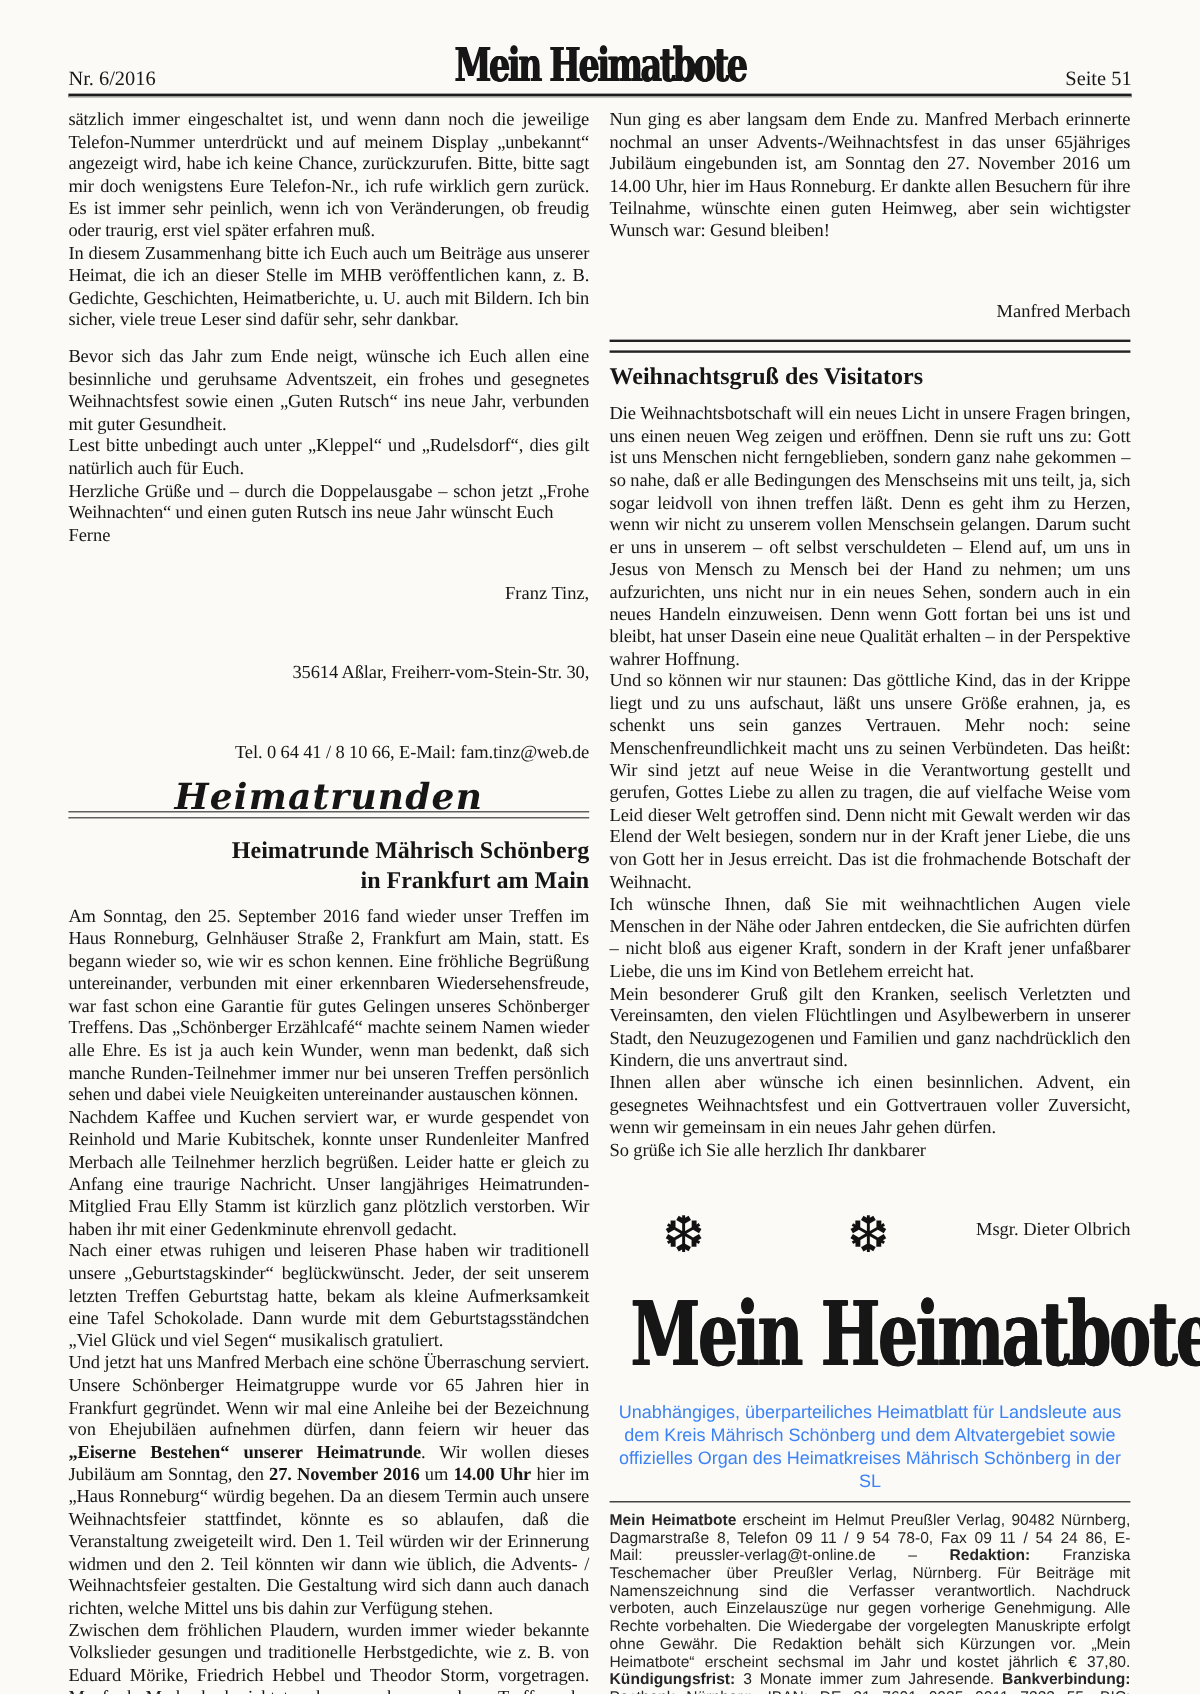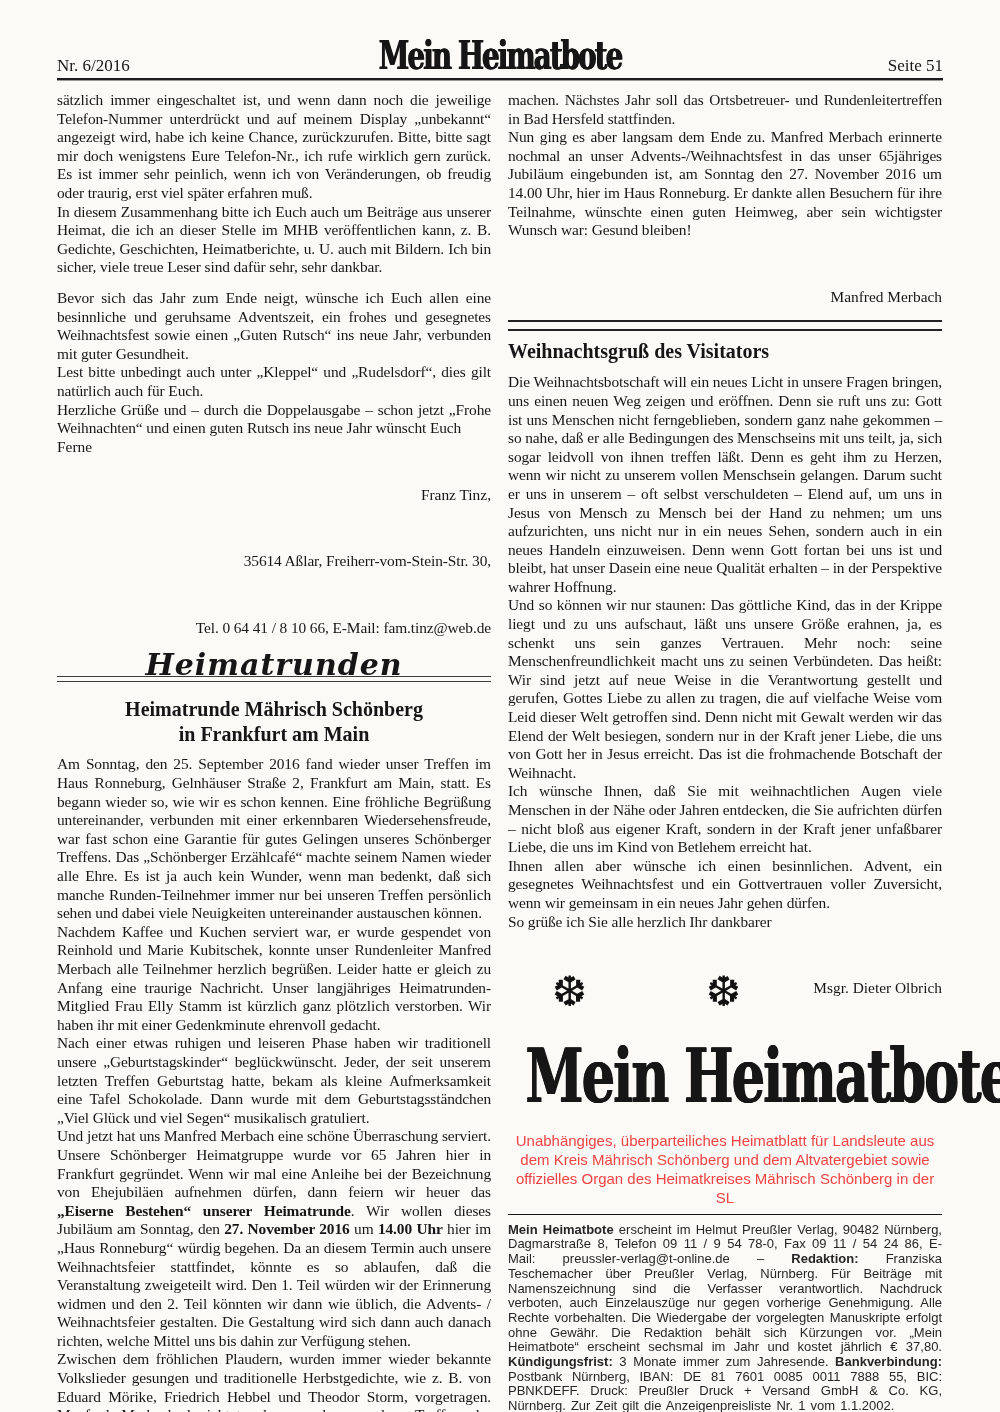--- a/index.html
+++ b/index.html
@@ -32,38 +32,38 @@
   .right{text-align:right;}
   .b{font-weight:bold;}
   .sigrow{display:flex; justify-content:space-between; font-size:15.4px; line-height:18.6px;}
   
   .script-block{position:relative; height:46px; margin-top:6px;}
   .script-line{position:absolute; left:0; right:0; bottom:7px; height:4px;
     border-top:1.5px solid #3a3a3a; border-bottom:1.5px solid #3a3a3a;}
   .script-text{position:relative; text-align:center;
     font-family:"DejaVu Serif", serif; font-style:italic; font-weight:bold;
     font-size:30px; line-height:44px; letter-spacing:1px;}
-  .art-title{font-size:20px; line-height:25px; font-weight:bold; text-align:center;
+  .art-title{font-size:20px; line-height:25px; font-weight:bold; text-align:right;
     margin:8px 0 8px 0;}
   
   .sig-line{font-size:15.4px; line-height:18.6px; margin-bottom:3px;}
   .sec-rule{height:7px; border-top:2px solid #222; border-bottom:2px solid #222;
     margin:14px 0 7px 0;}
   .sec-head{font-size:20px; line-height:26px; font-weight:bold; 
     margin:6px 0 9px 0;}
   
   .logo-block{position:relative; height:118px; margin-top:2px;}
   .snowflake{position:absolute; top:-30px; font-family:"DejaVu Sans", sans-serif;
     font-size:42px; line-height:42px; color:#111;}
   .snowflake.s1{left:44px;}
   .snowflake.s2{left:198px;}
   .logo-text{position:absolute; left:0; right:0; bottom:4px; text-align:center;
     font-size:57px; line-height:60px;}
   .subtitle{font-family:"Liberation Sans", sans-serif; font-size:15px; line-height:19px;
-    text-align:center; color:#ef4444; margin-top:12px;}
+    text-align:center; color:#3b82f6; margin-top:12px;}
   .sub-rule{border-top:1.7px solid #161616; margin:7px 0 8px 0;}
   .imprint{font-family:"Liberation Sans", sans-serif; font-size:13px; line-height:14.7px;
     text-align:justify; color:#262626; word-spacing:1.5px;}
 </style>
 </head>
 <body>
 
 <div class="page">
 
   <div class="hdr">
@@ -95,30 +95,30 @@
     <h2 class="art-title"><span>Heimatrunde Mährisch Schönberg</span><br><span>in Frankfurt am Main</span></h2>
 
     <p class="body">Am Sonntag, den 25. September 2016 fand wieder unser Treffen im Haus Ronneburg, Gelnhäuser Straße 2, Frankfurt am Main, statt. Es begann wieder so, wie wir es schon kennen. Eine fröhliche Begrüßung untereinander, verbunden mit einer erkennbaren Wiedersehensfreude, war fast schon eine Garantie für gutes Gelingen unseres Schönberger Treffens. Das „Schönberger Erzählcafé“ machte seinem Namen wieder alle Ehre. Es ist ja auch kein Wunder, wenn man bedenkt, daß sich manche Runden-Teilnehmer immer nur bei unseren Treffen persönlich sehen und dabei viele Neuigkeiten untereinander austauschen können.</p>
     <p class="body">Nachdem Kaffee und Kuchen serviert war, er wurde gespendet von Reinhold und Marie Kubitschek, konnte unser Rundenleiter Manfred Merbach alle Teilnehmer herzlich begrüßen. Leider hatte er gleich zu Anfang eine traurige Nachricht. Unser langjähriges Heimatrunden-Mitglied Frau Elly Stamm ist kürzlich ganz plötzlich verstorben. Wir haben ihr mit einer Gedenkminute ehrenvoll gedacht.</p>
     <p class="body">Nach einer etwas ruhigen und leiseren Phase haben wir traditionell unsere „Geburtstagskinder“ beglückwünscht. Jeder, der seit unserem letzten Treffen Geburtstag hatte, bekam als kleine Aufmerksamkeit eine Tafel Schokolade. Dann wurde mit dem Geburtstagsständchen „Viel Glück und viel Segen“ musikalisch gratuliert.</p>
     <p class="body"><span>Und jetzt hat uns Manfred Merbach eine schöne Überraschung serviert. Unsere Schönberger Heimatgruppe wurde vor 65 Jahren hier in Frankfurt gegründet. Wenn wir mal eine Anleihe bei der Bezeichnung von Ehejubiläen aufnehmen dürfen, dann feiern wir heuer das </span><span class="b">„Eiserne Bestehen“ unserer Heimatrunde</span><span>. Wir wollen dieses Jubiläum am Sonntag, den </span><span class="b">27. November 2016</span><span> um </span><span class="b">14.00 Uhr</span><span> hier im „Haus Ronneburg“ würdig begehen. Da an diesem Termin auch unsere Weihnachtsfeier stattfindet, könnte es so ablaufen, daß die Veranstaltung zweigeteilt wird. Den 1. Teil würden wir der Erinnerung widmen und den 2. Teil könnten wir dann wie üblich, die Advents- / Weihnachtsfeier gestalten. Die Gestaltung wird sich dann auch danach richten, welche Mittel uns bis dahin zur Verfügung stehen.</span></p>
     <p class="body">Zwischen dem fröhlichen Plaudern, wurden immer wieder bekannte Volkslieder gesungen und traditionelle Herbstgedichte, wie z. B. von Eduard Mörike, Friedrich Hebbel und Theodor Storm, vorgetragen. Manfred Merbach berichtete dann noch von dem Treffen der Ortsbetreuer (Landkreis Mährisch Schönberg) und Rundenleiter, das unter der Leitung des Kreisbetreuers Dr. Karl Röttel stand, der gleichzeitig auch stv. Vorsitzender vom Heimatkreis Mährisch Schönberg e. V., Bad Hersfeld ist. Leider konnte er besorgten Teilnehmern dieses Treffens keine Auskünfte über die Situation bei diesem Verein</p>
   </div>
 
   <div class="col col-right">
-    <p class="body">machen. Nächstes Jahr soll das Ortsbetreuer- und Rundenleitertreffen in Bad Hersfeld stattfinden.</p>
     <p class="body">Nun ging es aber langsam dem Ende zu. Manfred Merbach erinnerte nochmal an unser Advents-/Weihnachtsfest in das unser 65jähriges Jubiläum eingebunden ist, am Sonntag den 27. November 2016 um 14.00 Uhr, hier im Haus Ronneburg. Er dankte allen Besuchern für ihre Teilnahme, wünschte einen guten Heimweg, aber sein wichtigster Wunsch war: Gesund bleiben!</p>
     <p class="sig-line right it">Manfred Merbach</p>
 
     <div class="sec-rule"></div>
     <h2 class="sec-head">Weihnachtsgruß des Visitators</h2>
 
     <p class="body">Die Weihnachtsbotschaft will ein neues Licht in unsere Fragen bringen, uns einen neuen Weg zeigen und eröffnen. Denn sie ruft uns zu: Gott ist uns Menschen nicht ferngeblieben, sondern ganz nahe gekommen – so nahe, daß er alle Bedingungen des Menschseins mit uns teilt, ja, sich sogar leidvoll von ihnen treffen läßt. Denn es geht ihm zu Herzen, wenn wir nicht zu unserem vollen Menschsein gelangen. Darum sucht er uns in unserem – oft selbst verschuldeten – Elend auf, um uns in Jesus von Mensch zu Mensch bei der Hand zu nehmen; um uns aufzurichten, uns nicht nur in ein neues Sehen, sondern auch in ein neues Handeln einzuweisen. Denn wenn Gott fortan bei uns ist und bleibt, hat unser Dasein eine neue Qualität erhalten – in der Perspektive wahrer Hoffnung.</p>
     <p class="body">Und so können wir nur staunen: Das göttliche Kind, das in der Krippe liegt und zu uns aufschaut, läßt uns unsere Größe erahnen, ja, es schenkt uns sein ganzes Vertrauen. Mehr noch: seine Menschenfreundlichkeit macht uns zu seinen Verbündeten. Das heißt: Wir sind jetzt auf neue Weise in die Verantwortung gestellt und gerufen, Gottes Liebe zu allen zu tragen, die auf vielfache Weise vom Leid dieser Welt getroffen sind. Denn nicht mit Gewalt werden wir das Elend der Welt besiegen, sondern nur in der Kraft jener Liebe, die uns von Gott her in Jesus erreicht. Das ist die frohmachende Botschaft der Weihnacht.</p>
     <p class="body">Ich wünsche Ihnen, daß Sie mit weihnachtlichen Augen viele Menschen in der Nähe oder Jahren entdecken, die Sie aufrichten dürfen – nicht bloß aus eigener Kraft, sondern in der Kraft jener unfaßbarer Liebe, die uns im Kind von Betlehem erreicht hat.</p>
+    <p class="body">Mein besonderer Gruß gilt den Kranken, seelisch Verletzten und Vereinsamten, den vielen Flüchtlingen und Asylbewerbern in unserer Stadt, den Neuzugezogenen und Familien und ganz nachdrücklich den Kindern, die uns anvertraut sind.</p>
     <p class="body">Ihnen allen aber wünsche ich einen besinnlichen. Advent, ein gesegnetes Weihnachtsfest und ein Gottvertrauen voller Zuversicht, wenn wir gemeinsam in ein neues Jahr gehen dürfen.</p>
     <p class="body">So grüße ich Sie alle herzlich Ihr dankbarer</p>
     <p class="sig-line right it">Msgr. Dieter Olbrich</p>
 
     <div class="logo-block">
       <span class="snowflake s1">❆</span>
       <span class="snowflake s2">❆</span>
       <div class="logo-text blackletter">Mein Heimatbote</div>
     </div>
     <p class="subtitle">Unabhängiges, überparteiliches Heimatblatt für Landsleute aus dem Kreis Mährisch Schönberg und dem Altvatergebiet sowie offizielles Organ des Heimatkreises Mährisch Schönberg in der SL</p>

